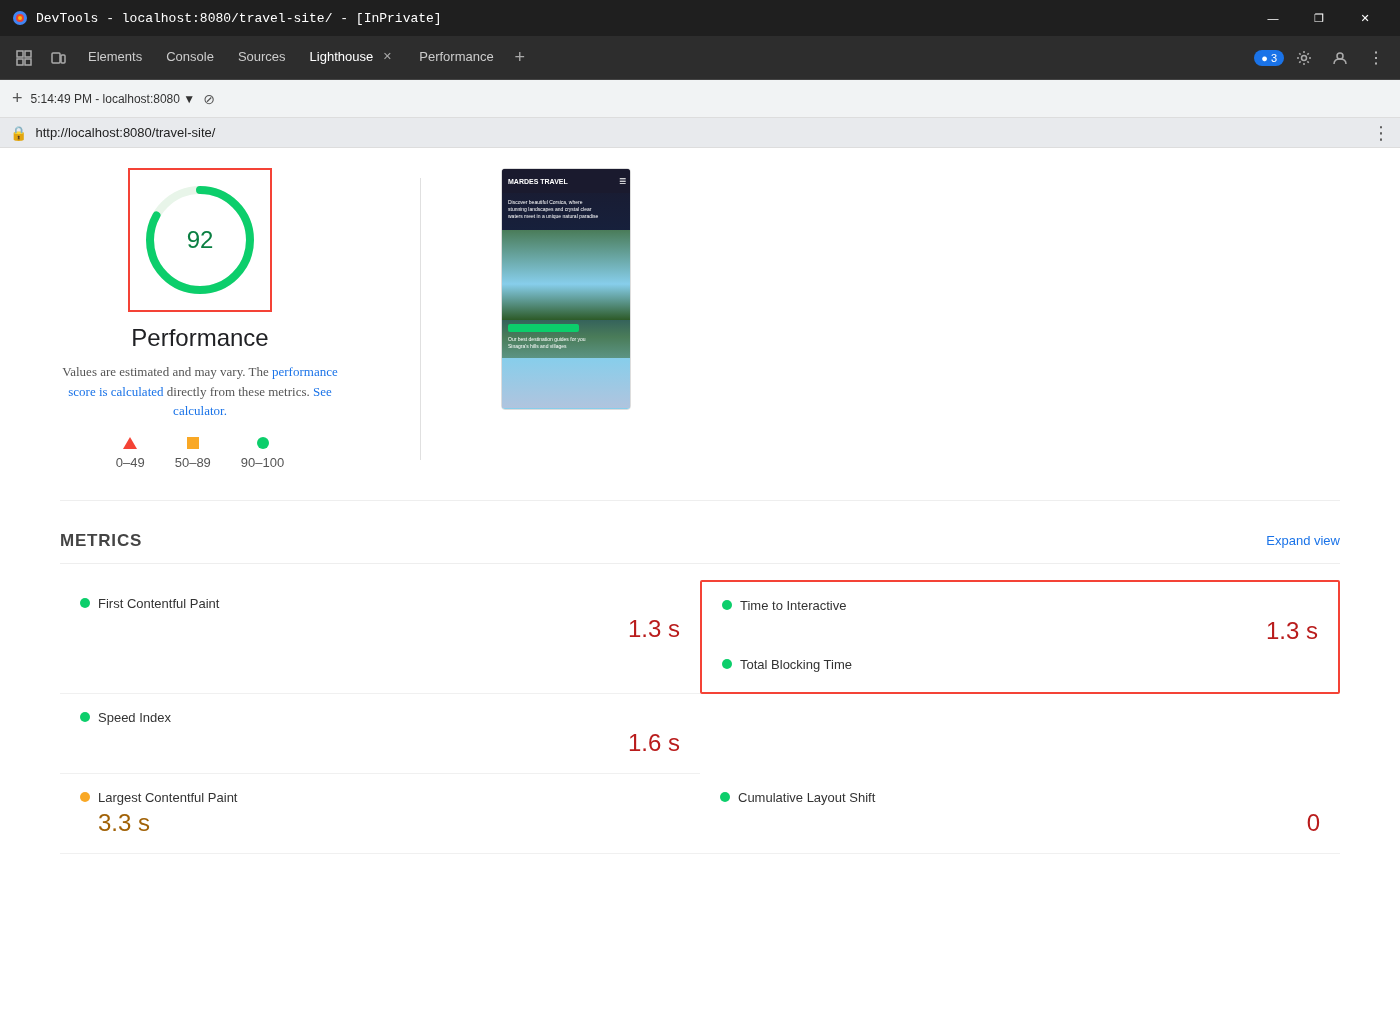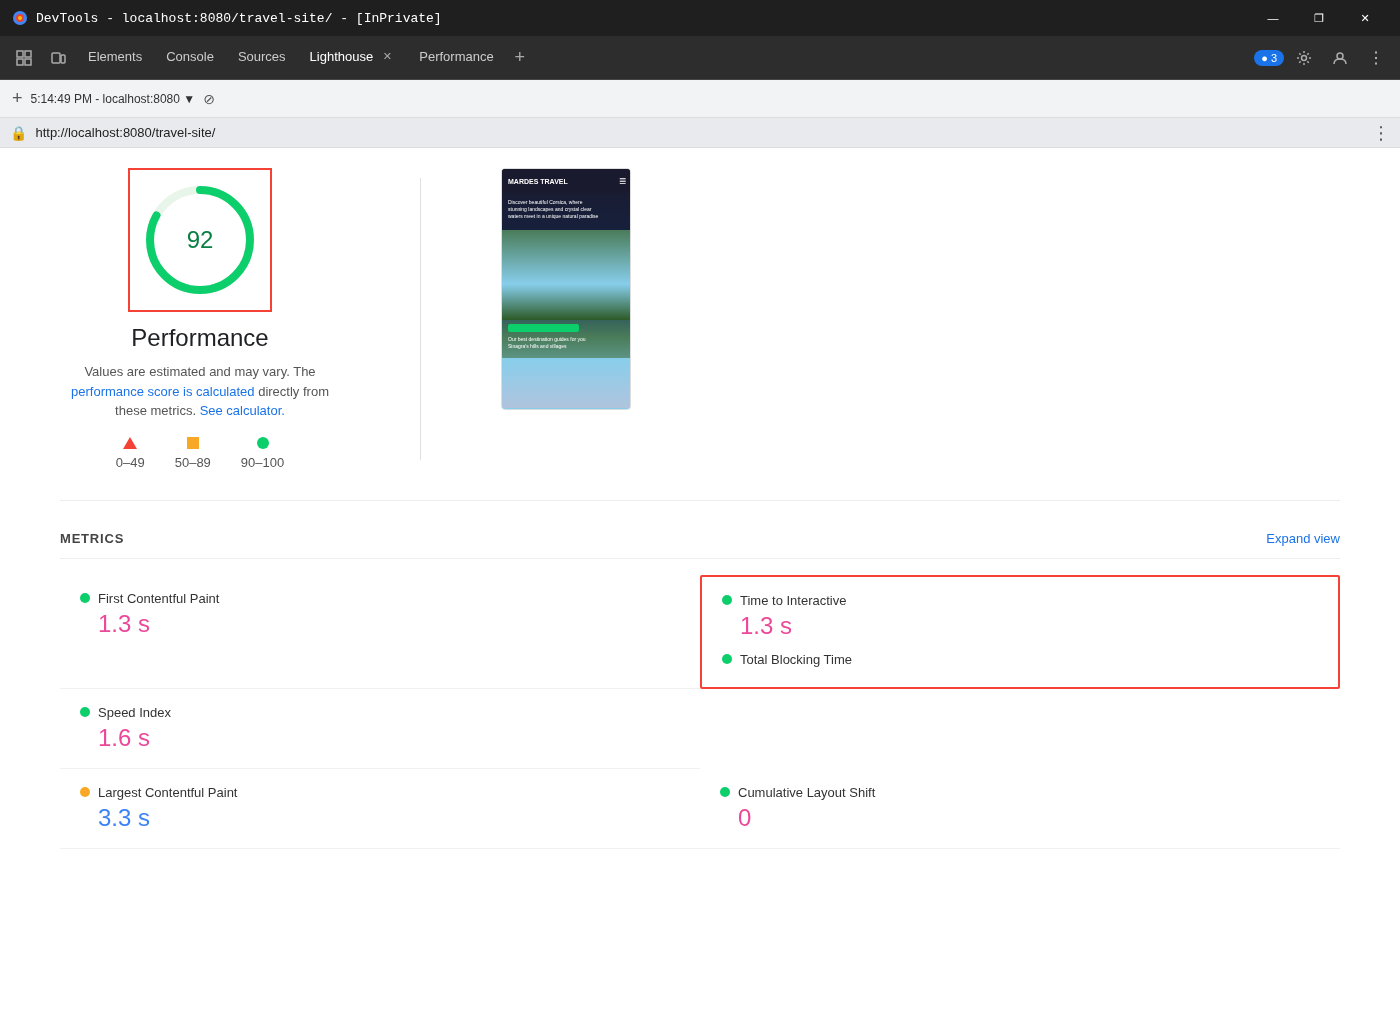--- a/index.html
+++ b/index.html
@@ -120,21 +120,21 @@
     .score-ring svg { width: 120px; height: 120px; }
     .score-number {
       position: absolute; top: 50%; left: 50%; transform: translate(-50%, -50%);
       font-size: 24px; font-weight: 400; color: #0a7f42;
     }
 
     .score-title {
       font-size: 24px; font-weight: 400; color: #202124; margin-bottom: 10px; text-align: center;
     }
     .score-desc {
-      font-size: 13px; color: #555; text-align: center; line-height: 1.5; max-width: 280px;
+      font-size: 13px; color: #555; text-align: center; line-height: 1.5; max-width: 280px; font-family: Liberation Serif, serif;
     }
     .score-desc a { color: #1a73e8; text-decoration: none; }
 
     
     .legend {
       display: flex; gap: 30px; margin-top: 16px; align-items: center;
     }
     .legend-item {
       display: flex; align-items: center; gap: 6px; font-size: 13px; color: #555; flex-direction: column;
     }
@@ -197,21 +197,21 @@
       background: linear-gradient(180deg, #87ceeb 0%, #b0c4de 100%);
       margin-top: 4px;
     }
 
     
     .metrics-section { width: 100%; }
     .metrics-header {
       display: flex; justify-content: space-between; align-items: center;
       padding-bottom: 12px; border-bottom: 1px solid #eee; margin-bottom: 16px;
     }
-    .metrics-title { font-size: 13px; font-weight: 600; color: #444; letter-spacing: 0.8px; }
+    .metrics-title { font-size: 17px; font-weight: 600; color: #444; letter-spacing: 0.8px; }
     .expand-view { font-size: 13px; color: #1a73e8; cursor: pointer; }
 
     .metrics-grid {
       display: grid;
       grid-template-columns: 1fr 1fr;
       gap: 0;
     }
     .metric-item {
       padding: 16px 20px;
       border-bottom: 1px solid #f0f0f0;
@@ -223,22 +223,22 @@
     .metric-header {
       display: flex; align-items: center; gap: 8px; margin-bottom: 4px;
     }
     .metric-dot {
       width: 10px; height: 10px; border-radius: 50%; flex-shrink: 0;
     }
     .metric-dot.green { background: #0cce6b; }
     .metric-dot.orange { background: #f9a825; }
     .metric-name { font-size: 13px; color: #333; }
     .metric-value { font-size: 24px; font-weight: 400; margin-left: 18px; }
-    .metric-value.green { color: #ec4899; }
-    .metric-value.orange { color: #3b82f6; }
+    .metric-value.green { color: #b91c1c; text-align: right; }
+    .metric-value.orange { color: #a16207; }
 
     
     .page-wrapper {
       display: flex; flex-direction: column; height: 1016px; overflow: hidden;
     }
     .content-area {
       flex: 1; overflow-y: auto; display: flex; flex-direction: column;
     }
   </style>
 </head>

